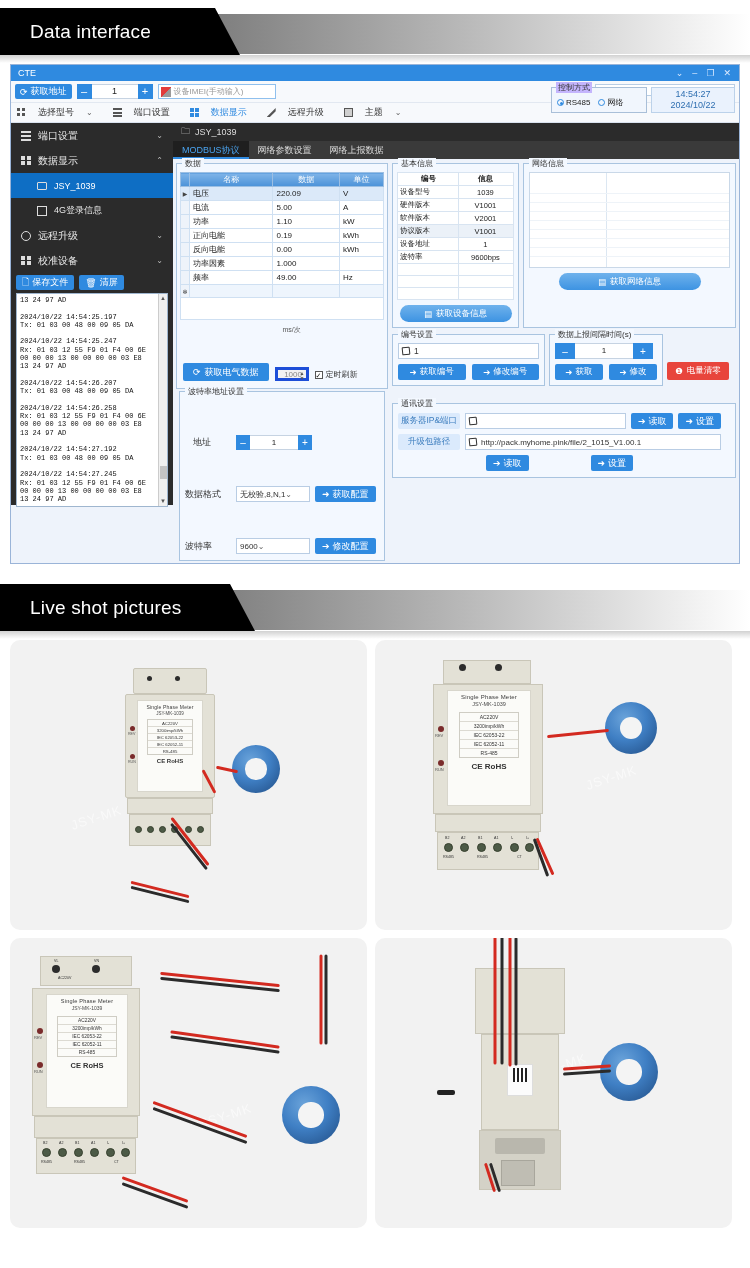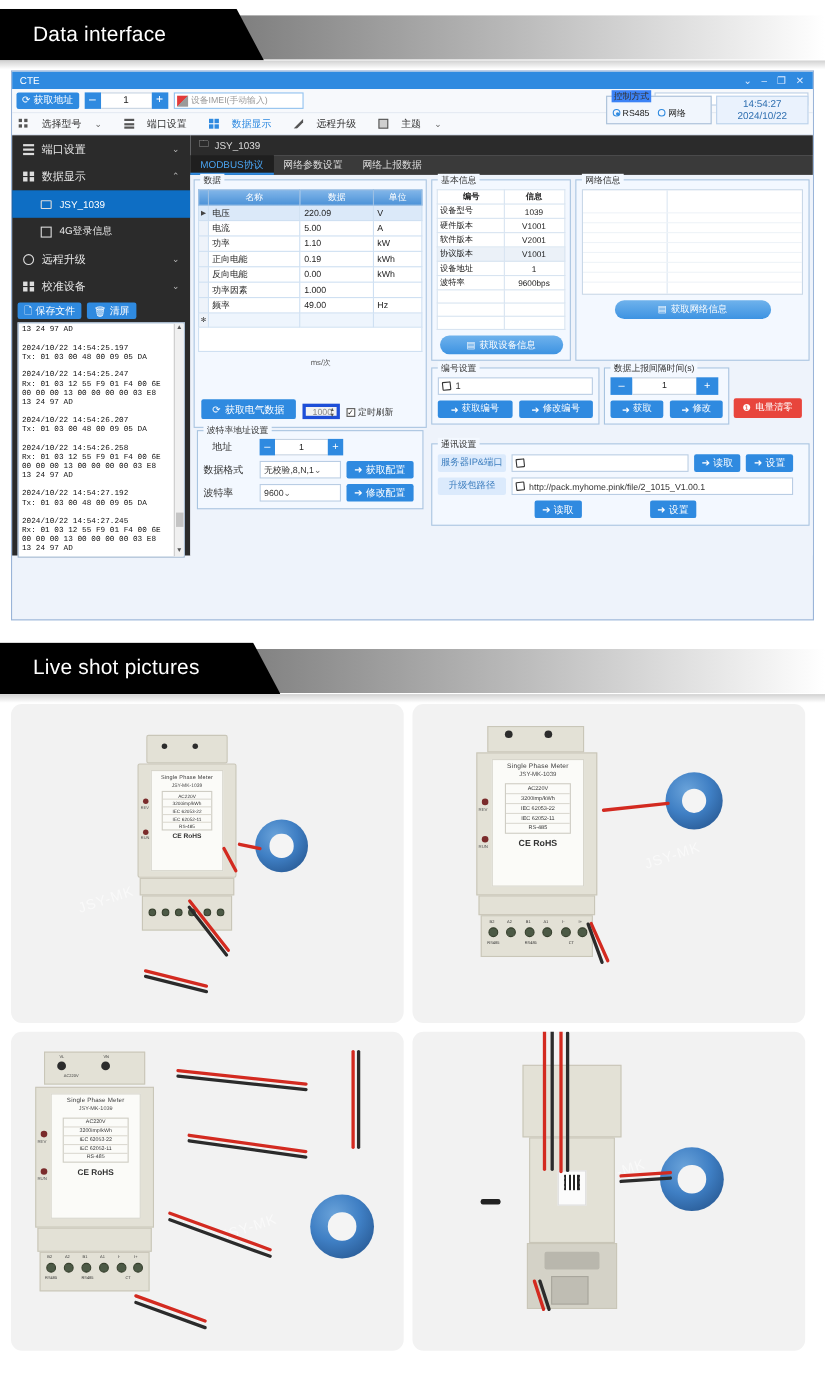--- a/index.html
+++ b/index.html
@@ -110,21 +110,21 @@
       linear-gradient(#2f8ae0,#2f8ae0) 5px 5px/4px 4px no-repeat; }
   .ico-up { background:#555; clip-path:polygon(0 100%,100% 0,100% 35%,35% 100%); }
   .ico-img { border:1px solid #555;background:#cfcfcf; }
   .chev { font-size:8px;color:#666; }
 
   .ctrl-mode {
     position:absolute; right:92px; top:22px; width:96px;height:26px;
     border:1px solid #a9bfd8; background:#f1f6fd;
   }
   .ctrl-mode .legend {
-    position:absolute;top:-6px;left:4px;background:#3b82f6;padding:0 2px;font-size:8px;color:#333;
+    position:absolute;top:-6px;left:4px;background:#c4b5fd;padding:0 2px;font-size:8px;color:#333;
   }
   .ctrl-mode .opts { display:flex;gap:8px;align-items:center;padding:9px 0 0 5px;font-size:8px; }
   .radio { width:7px;height:7px;border:1px solid #2f8ae0;border-radius:50%;display:inline-block;position:relative;margin-right:2px;vertical-align:-1px; }
   .radio.on::after{content:"";position:absolute;left:1.5px;top:1.5px;width:3px;height:3px;border-radius:50%;background:#2f8ae0;}
   .clockbox {
     position:absolute; right:4px; top:22px; width:84px;height:26px;
     background:#eaf2fd;border:1px solid #bcd2ea;color:#2f6fb0;
     display:flex;flex-direction:column;align-items:center;justify-content:center;
     font-size:9px;line-height:11px;
   }
@@ -219,21 +219,21 @@
   .ms-lbl { font-size:7px;color:#555;margin-bottom:1px; }
   .ms-in {
     width:34px;height:14px;background:#f2f2f2;border:3px solid #1d4ed8;
     font-size:8px;color:#888;padding-left:3px;position:relative;margin-top:32px;
   }
   .ms-in .sp { position:absolute;right:1px;top:1px;font-size:5px;line-height:5px;color:#555; }
   .chk-wrap { display:flex;align-items:center;gap:3px;font-size:8px;color:#333;padding-bottom:1px; }
   .chk { width:8px;height:8px;border:1px solid #555;background:#fff;font-size:7px;line-height:7px;text-align:center;color:#111; }
 
   .baud-gb { margin:2px 3px 0 3px; padding:7px 5px 6px 5px; }
-  .brow { display:flex;align-items:center;gap:5px;margin-bottom:5px; }
+  .brow { display:flex;align-items:center;gap:5px;margin-bottom:5px;margin-top:36px; }
   .blabel { width:46px;font-size:9px;color:#333; }
   .sel-box {
     width:74px;height:16px;background:#fff;border:1px solid #b9cde4;font-size:8px;
     display:flex;align-items:center;justify-content:flex-start;padding:0 3px;color:#333;
   }
   .btn-cfg {
     background:#2f8ae0;color:#fff;border:none;border-radius:2px;font-size:9px;
     height:16px;padding:0 7px;display:flex;align-items:center;gap:3px;cursor:pointer;
     font-family:"Liberation Sans","DejaVu Sans",sans-serif;
   }

